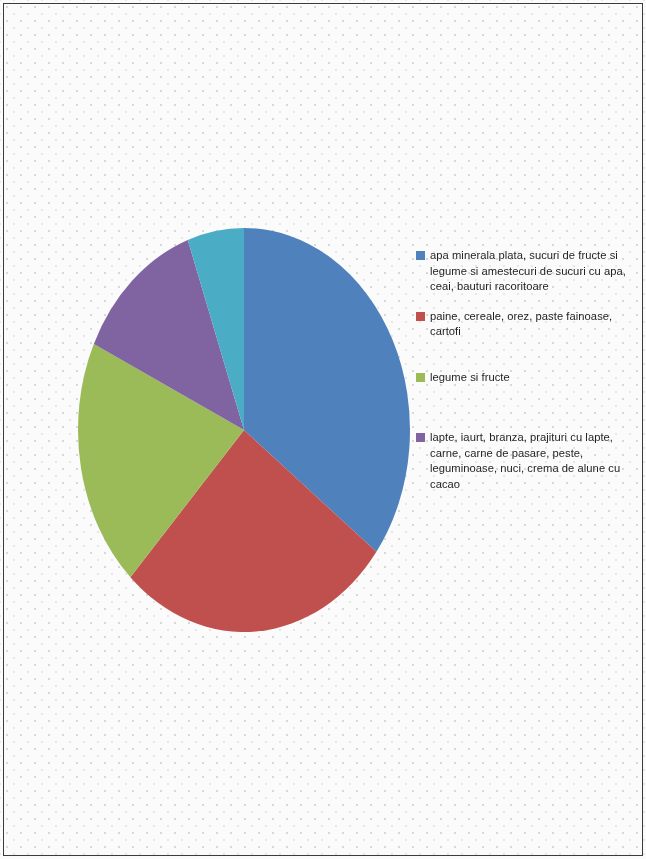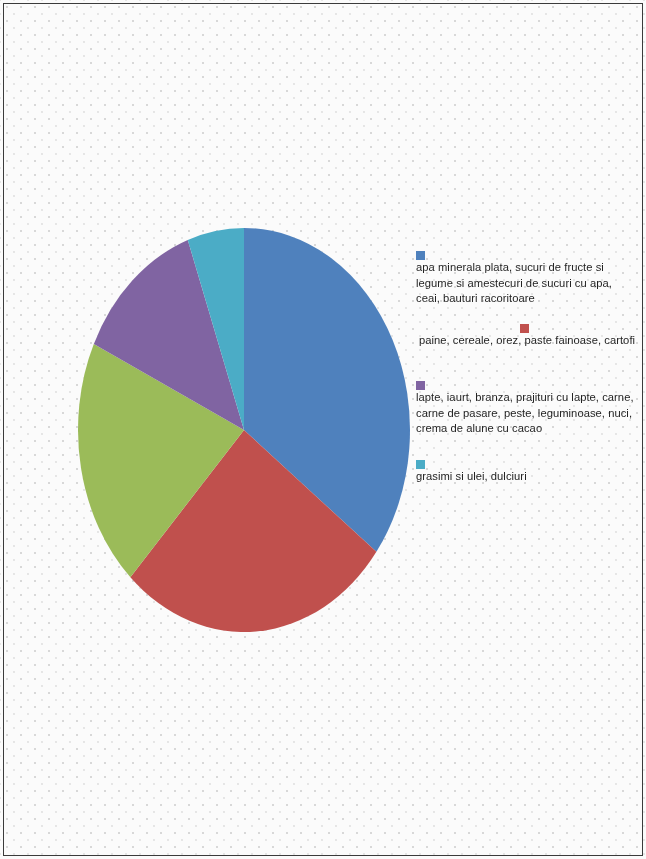--- a/index.html
+++ b/index.html
@@ -65,42 +65,41 @@
     position: absolute;
     left: 416px;
     top: 248px;
     width: 222px;
   }
 
   .legend-entry {
     display: flex;
     align-items: flex-start;
     margin-bottom: 10px;
-    flex-direction: column;
   }
 
   .legend-swatch {
     flex: 0 0 auto;
     width: 9px;
     height: 9px;
     margin-top: 3px;
     margin-right: 5px;
   }
 
   .legend-label {
     font-size: 11.2px;
     line-height: 15.5px;
     color: #1f1f1f;
     letter-spacing: 0.05px;
     font-family: "Liberation Sans", sans-serif;
   }
 
   
   .legend-entry[data-idx="0"] { margin-bottom: 14px; }
-  .legend-entry[data-idx="1"] { margin-bottom: 30px; align-items: center; }
+  .legend-entry[data-idx="1"] { margin-bottom: 30px; }
   .legend-entry[data-idx="2"] { margin-bottom: 45px; }
   .legend-entry[data-idx="3"] { margin-bottom: 20px; }
   .legend-entry[data-idx="4"] { margin-bottom: 0px; }
 </style>
 </head>
 <body>
 
 <div id="chart-frame">
 
   <div id="frame-border"></div>
@@ -119,24 +118,24 @@
 
     <div id="legend">
         <div class="legend-entry" data-idx="0">
           <span class="legend-swatch" style="background-color: rgb(79, 129, 189);"></span>
           <span class="legend-label">apa minerala plata, sucuri de fructe si legume si amestecuri de sucuri cu apa, ceai, bauturi racoritoare</span>
         </div>
         <div class="legend-entry" data-idx="1">
           <span class="legend-swatch" style="background-color: rgb(192, 80, 77);"></span>
           <span class="legend-label">paine, cereale, orez, paste fainoase, cartofi</span>
         </div>
+        <div class="legend-entry" data-idx="2">
+          <span class="legend-swatch" style="background-color: rgb(155, 187, 89);"></span>
+          <span class="legend-label">legume si fructe</span>
+        </div>
         <div class="legend-entry" data-idx="3">
           <span class="legend-swatch" style="background-color: rgb(128, 100, 162);"></span>
           <span class="legend-label">lapte, iaurt, branza, prajituri cu lapte, carne, carne de pasare, peste, leguminoase, nuci, crema de alune cu cacao</span>
-        </div>
-        <div class="legend-entry" data-idx="4">
-          <span class="legend-swatch" style="background-color: rgb(75, 172, 198);"></span>
-          <span class="legend-label">grasimi si ulei, dulciuri</span>
         </div>
       </div>
 
   </div>
 </div>
 
 </body></html>

